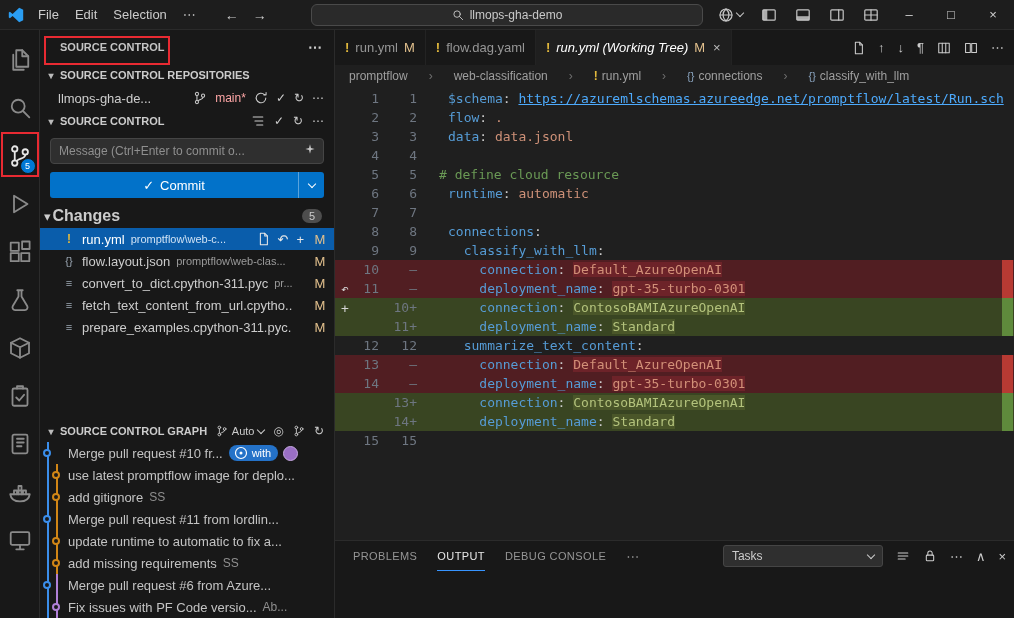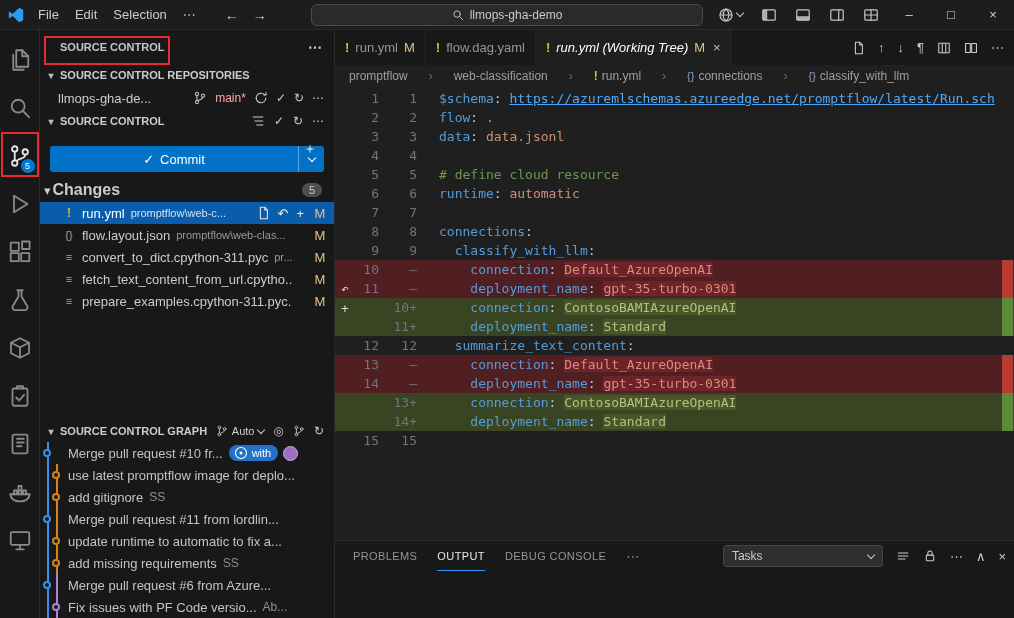--- a/index.html
+++ b/index.html
@@ -89,21 +89,21 @@
 
   .codearea{position:relative;flex:1;background:#1f1f1f;overflow:hidden;padding-top:2px;
     font-family:"DejaVu Sans Mono","Liberation Mono",monospace;font-size:13px;line-height:19px;}
   .line{display:flex;height:19px;white-space:pre;}
   .ln{flex:none;color:#6e7681;text-align:right;}
   .ln.old{width:52px;padding-right:8px;}
   .ln.new{width:40px;padding-right:10px;}
   .codetext{padding-left:12px;}
   .line.del{background:#511e22;}
   .line.add{background:#394522;}
-  .seg-key{color:#569cd6;} .seg-pun{color:#cccccc;} .seg-val{color:#ce9178;}
+  .seg-key{color:#569cd6;margin-left:9px;} .seg-pun{color:#cccccc;} .seg-val{color:#ce9178;}
   .seg-com{color:#6a9955;} .seg-link{color:#4daafc;text-decoration:underline;margin-top:20px;}
   .seg-delval{color:#d29078;background:#6d2329;}
   .seg-ins{color:#b3c27c;background:#4a5629;}
   .gutter-action{position:absolute;left:2px;width:16px;text-align:center;color:#d4d4d4;font-size:13px;line-height:19px;}
   .ov-mark{position:absolute;right:1px;width:11px;}
   .ov-red{background:#b73a33;} .ov-green{background:#5f8a3c;}
 
   
   .panel{height:78px;border-top:1px solid #2b2b2b;background:#181818;flex:none;display:flex;flex-direction:column;}
   .panel-head{height:30px;display:flex;align-items:center;padding:0 8px 0 18px;gap:20px;}
@@ -311,20 +311,21 @@
               <path d="M2.5 3.5h11M4.5 8h9M6.5 12.5h7"></path>
             </svg>
           </span>
         <span>✓</span>
         <span>↻</span>
         <span>⋯</span>
       </div>
     </div>
 
     <div class="msg-wrap">
+      <input class="msg-input" placeholder="Message (Ctrl+Enter to commit o..." style="">
       <span class="msg-sparkle icn i12">
           <svg viewBox="0 0 16 16" fill="none" stroke="currentColor" stroke-width="1.2" stroke-linecap="round" stroke-linejoin="round">
             <path d="M8 1.8l1.3 4.9L14.2 8l-4.9 1.3L8 14.2 6.7 9.3 1.8 8l4.9-1.3z" fill="currentColor" stroke="none"></path>
           </svg>
         </span>
     </div>
 
     <div class="commit-wrap">
       <div class="commit-btn">
         <span class="commit-main">

